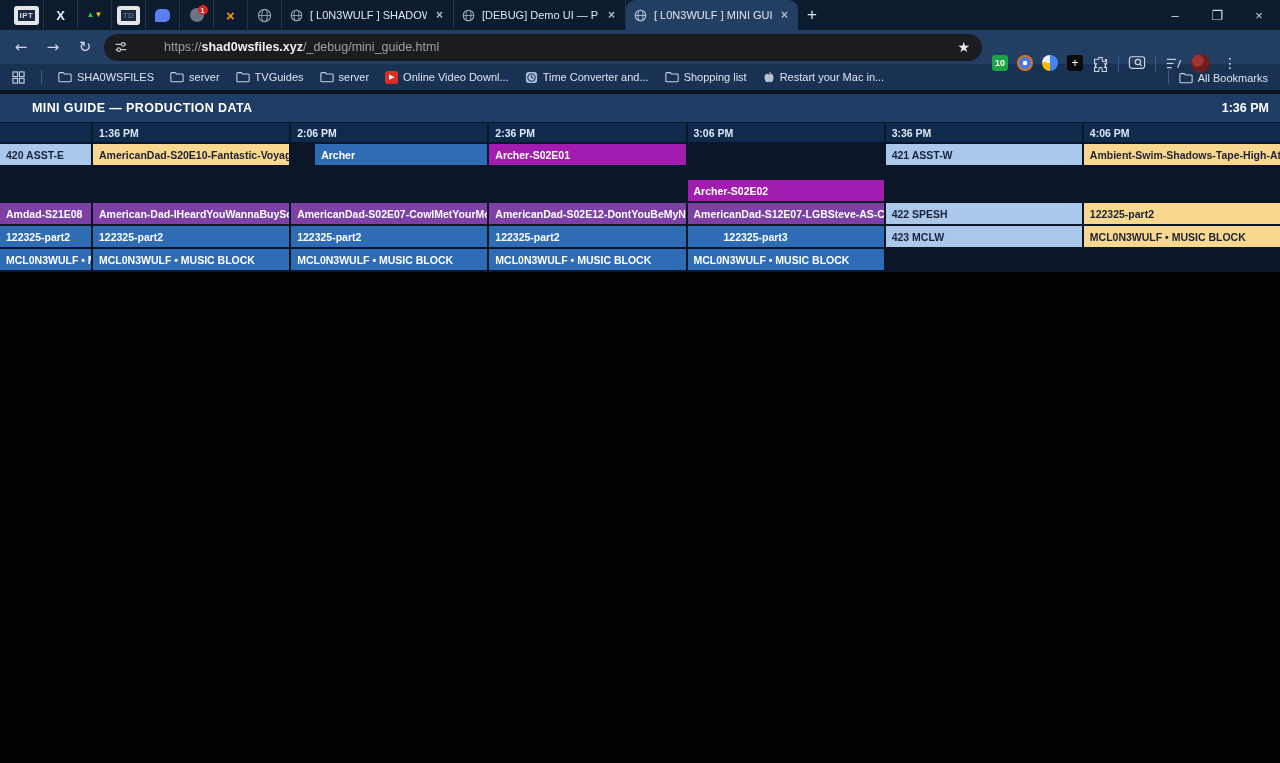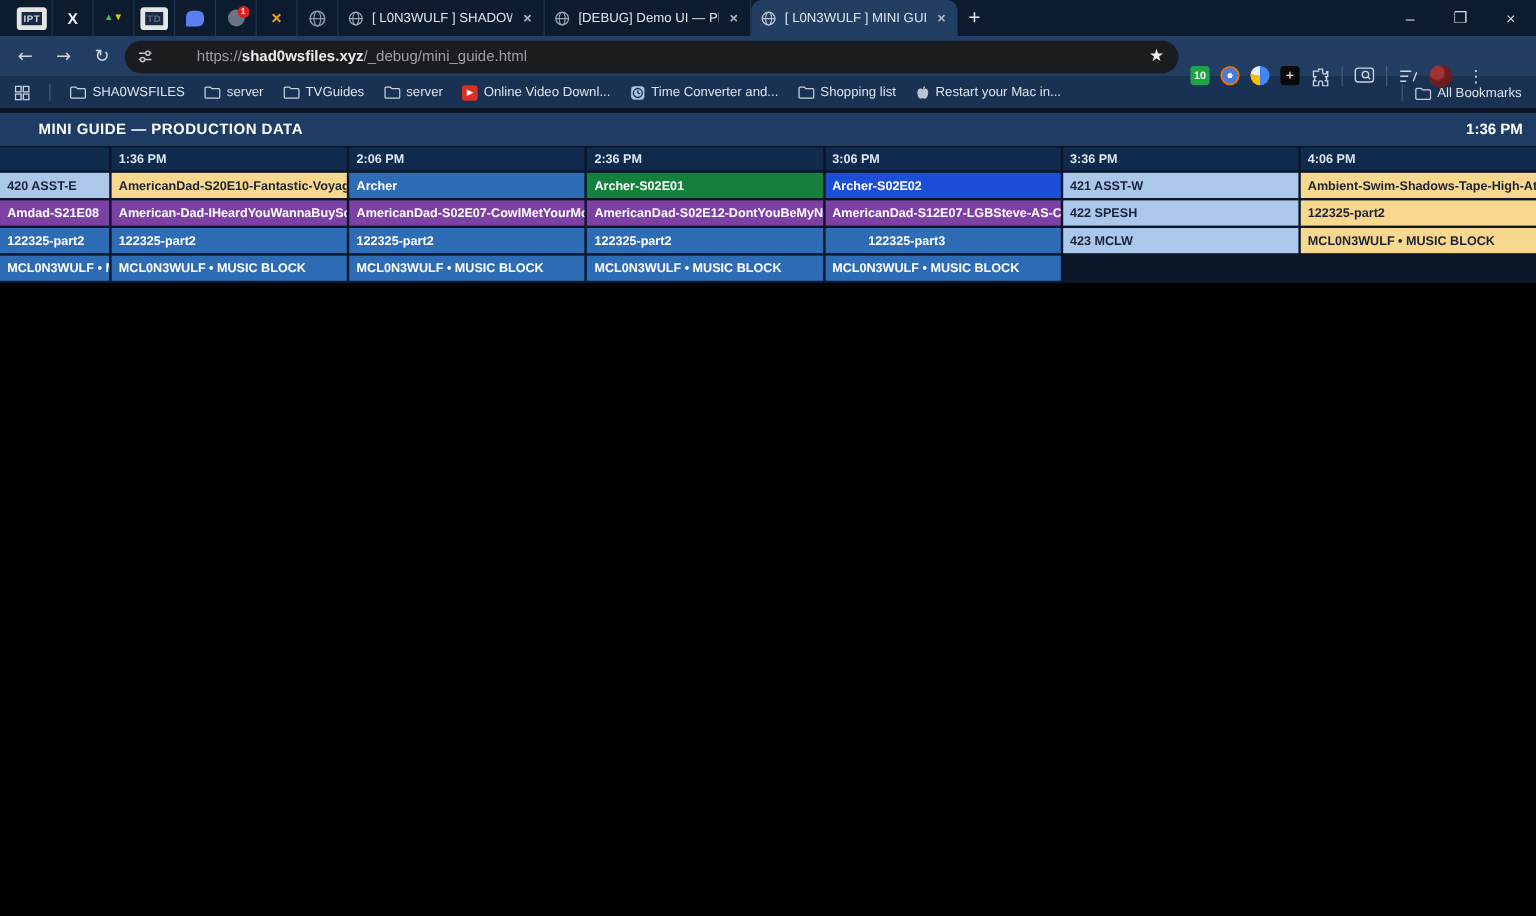--- a/index.html
+++ b/index.html
@@ -294,23 +294,23 @@
 <div id="guide" style="background: rgb(11, 23, 41);">
     <div class="th corner"></div>
     <div class="th">1:36 PM</div>
     <div class="th">2:06 PM</div>
     <div class="th">2:36 PM</div>
     <div class="th">3:06 PM</div>
     <div class="th">3:36 PM</div>
     <div class="th">4:06 PM</div>
     <div class="chan" style="background: rgb(171, 200, 234);">420 ASST-E</div>
     <div class="cell" style="background: rgb(248, 216, 142); color: rgb(29, 33, 51);">AmericanDad-S20E10-Fantastic-Voyage</div>
-    <div class="cell" style="background: rgb(46, 108, 181); color: rgb(255, 255, 255);">Archer</div>
-    <div class="cell" style="background: #15803d; color: rgb(255, 255, 255);">Archer-S02E01</div>
-    <div class="cell" style="background: #1d4ed8; color: rgb(255, 255, 255);">Archer-S02E02</div>
+    <div class="cell" style="background: rgb(46, 108, 181); color: rgb(255, 255, 255); margin-left: 24px;">Archer</div>
+    <div class="cell" style="background: #a21caf; color: rgb(255, 255, 255);">Archer-S02E01</div>
+    <div class="cell" style="background: #a21caf; color: rgb(255, 255, 255); margin-top: 36px;">Archer-S02E02</div>
     <div class="chan" style="background: rgb(171, 200, 234);">421 ASST-W</div>
     <div class="cell" style="background: rgb(248, 216, 142); color: rgb(29, 33, 51);">Ambient-Swim-Shadows-Tape-High-At...</div>
     <div class="cell" style="background: rgb(125, 65, 165); color: rgb(255, 255, 255);">Amdad-S21E08</div>
     <div class="cell" style="background: rgb(125, 65, 165); color: rgb(255, 255, 255);">American-Dad-IHeardYouWannaBuySo...</div>
     <div class="cell" style="background: rgb(125, 65, 165); color: rgb(255, 255, 255);">AmericanDad-S02E07-CowIMetYourMo...</div>
     <div class="cell" style="background: rgb(125, 65, 165); color: rgb(255, 255, 255);">AmericanDad-S02E12-DontYouBeMyNe...</div>
     <div class="cell" style="background: rgb(125, 65, 165); color: rgb(255, 255, 255);">AmericanDad-S12E07-LGBSteve-AS-Can...</div>
     <div class="chan" style="background: rgb(171, 200, 234);">422 SPESH</div>
     <div class="cell" style="background: rgb(248, 216, 142); color: rgb(29, 33, 51);">122325-part2</div>
     <div class="cell" style="background: rgb(46, 108, 181); color: rgb(255, 255, 255);">122325-part2</div>

